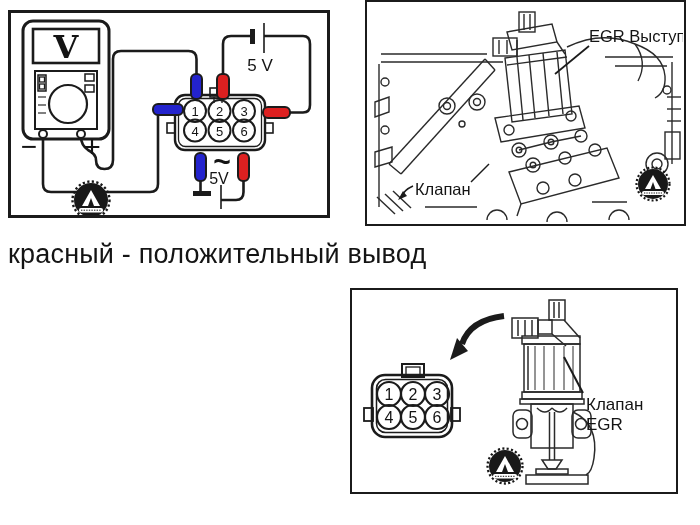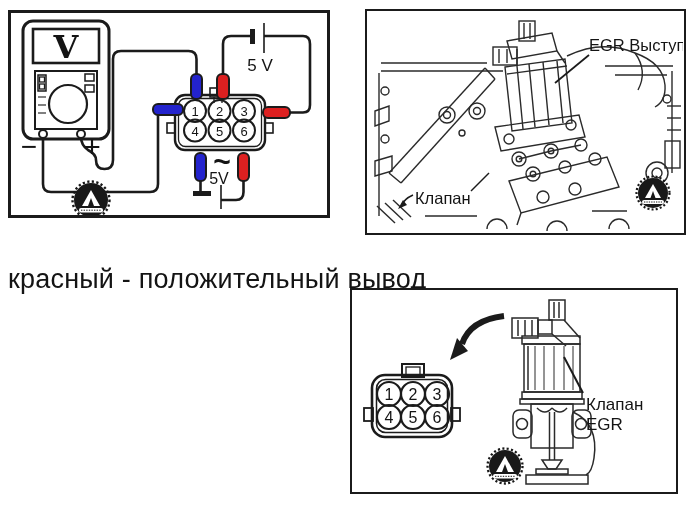--- a/index.html
+++ b/index.html
@@ -1,23 +1,23 @@
 <!DOCTYPE html>
 <html><head>
 <meta charset="utf-8">
 <style>
   html,body{margin:0;padding:0;background:#ffffff;}
   body{width:700px;height:525px;position:relative;overflow:hidden;
        font-family:"Liberation Sans",sans-serif;color:#161616;}
   .panel{position:absolute;border:3px solid #1b1b1b;background:#ffffff;box-sizing:border-box;}
   #panel-circuit{left:8px;top:10px;width:322px;height:208px;}
-  #panel-engine{left:365px;top:9px;width:321px;height:226px;border-width:2.5px;}
+  #panel-engine{left:365px;top:0;width:321px;height:226px;border-width:2.5px;}
   #panel-valve{left:350px;top:288px;width:328px;height:206px;border-width:2.5px;}
   #caption{position:absolute;left:8px;top:238px;font-size:27px;line-height:33px;
-           letter-spacing:0.2px;color:#141414;margin-top:25px;}
+           letter-spacing:0.2px;color:#141414;}
   svg{display:block;}
   svg text{font-family:"Liberation Sans",sans-serif;fill:#141414;}
   .ink{stroke:#1b1b1b;fill:none;}
   .thin{stroke:#2a2a2a;fill:none;}
 </style>
 </head>
 <body>
 
 <div class="panel" id="panel-circuit">
 <svg width="316" height="202" viewBox="0 0 316 202">

